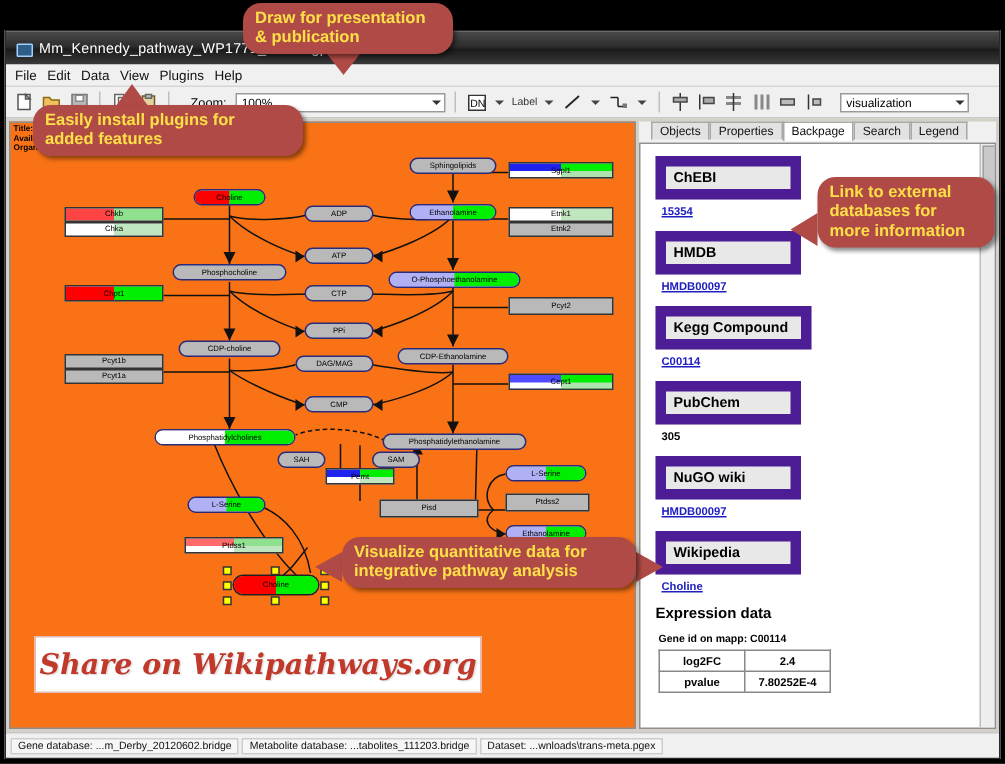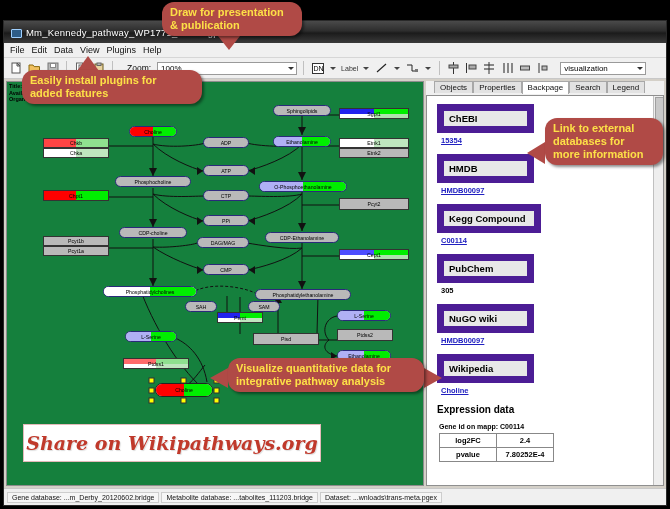--- a/index.html
+++ b/index.html
@@ -30,21 +30,21 @@
       justify-content:space-between;font-size:8px;padding:0 2px 0 3px;box-sizing:border-box;}
   .combo .cv{color:#000;}
   .combo .carr{width:0;height:0;border-left:3px solid transparent;border-right:3px solid transparent;
       border-top:3px solid #333;}
   .mini-drop{width:0;height:0;border-left:3px solid transparent;border-right:3px solid transparent;
       border-top:3px solid #444;margin:0 2px;}
   .tb-lab{font-size:7px;color:#333;}
 
   
   .content{position:absolute;left:0;top:58px;right:0;bottom:17px;display:flex;background:#d4d0c8;}
-  .canvas-wrap{position:relative;flex:1;background:#15803d;border:1px solid #8d8d8d;margin:2px 0 2px 2px;overflow:hidden;}
+  .canvas-wrap{position:relative;flex:1;background:#f97316;border:1px solid #8d8d8d;margin:2px 0 2px 2px;overflow:hidden;}
   .pw-info{position:absolute;left:2px;top:1px;font-size:5.5px;line-height:6.5px;color:#000;font-weight:bold;}
 
   .sidebar{width:238px;background:#f0f0f0;margin:2px 2px 2px 2px;display:flex;flex-direction:column;}
   .tabs{display:flex;height:14px;align-items:flex-start;padding-left:8px;gap:0px;}
   .tab{font-size:8px;padding:1px 5px 1px 5px;border:1px solid #a8a8a8;border-bottom:none;
        background:#e2e2e2;color:#111;height:12px;box-sizing:border-box;}
   .tab.active{background:#fff;font-weight:normal;height:13px;}
   .tab-panel{flex:1;background:#fff;border:1px solid #8f8f8f;overflow:hidden;position:relative;padding:8px 0 0 10px;}
   .bp-head{display:inline-block;border:7px solid #4c1d95;background:#e8e8e8;font-size:9.5px;font-weight:bold;
       padding:2px 8px 2px 5px;min-width:70px;color:#000;margin-bottom:3px;}

